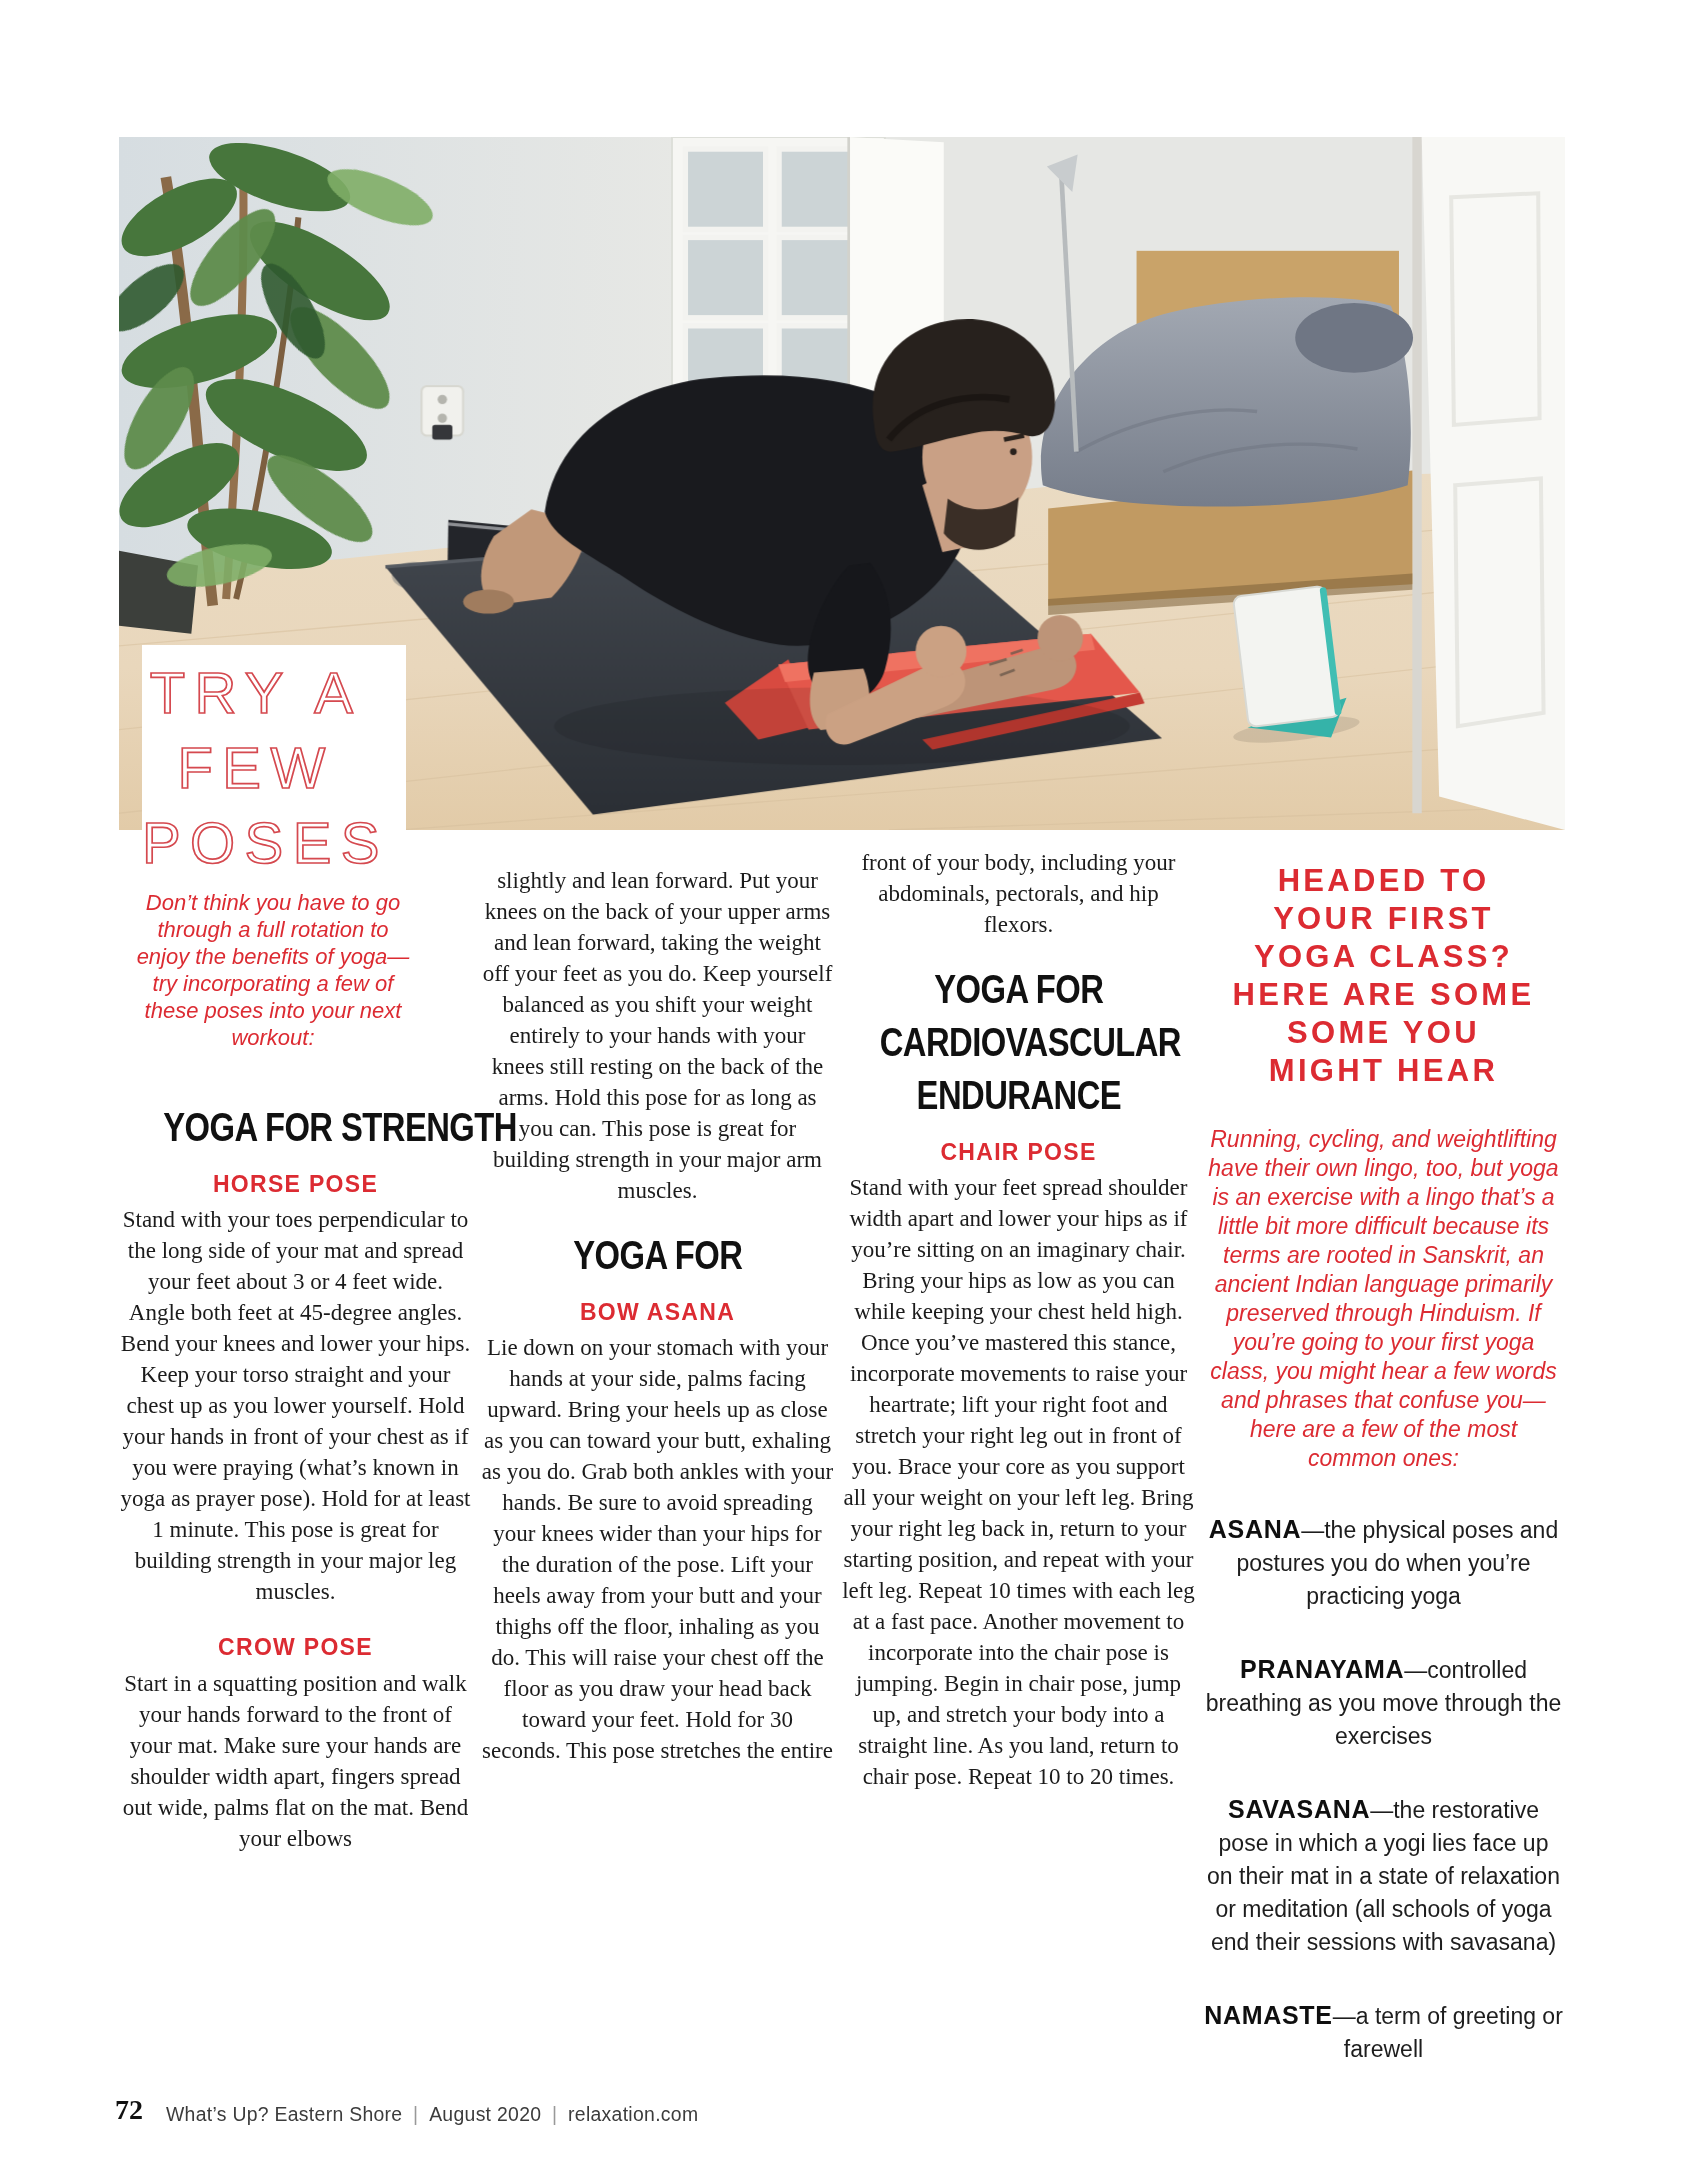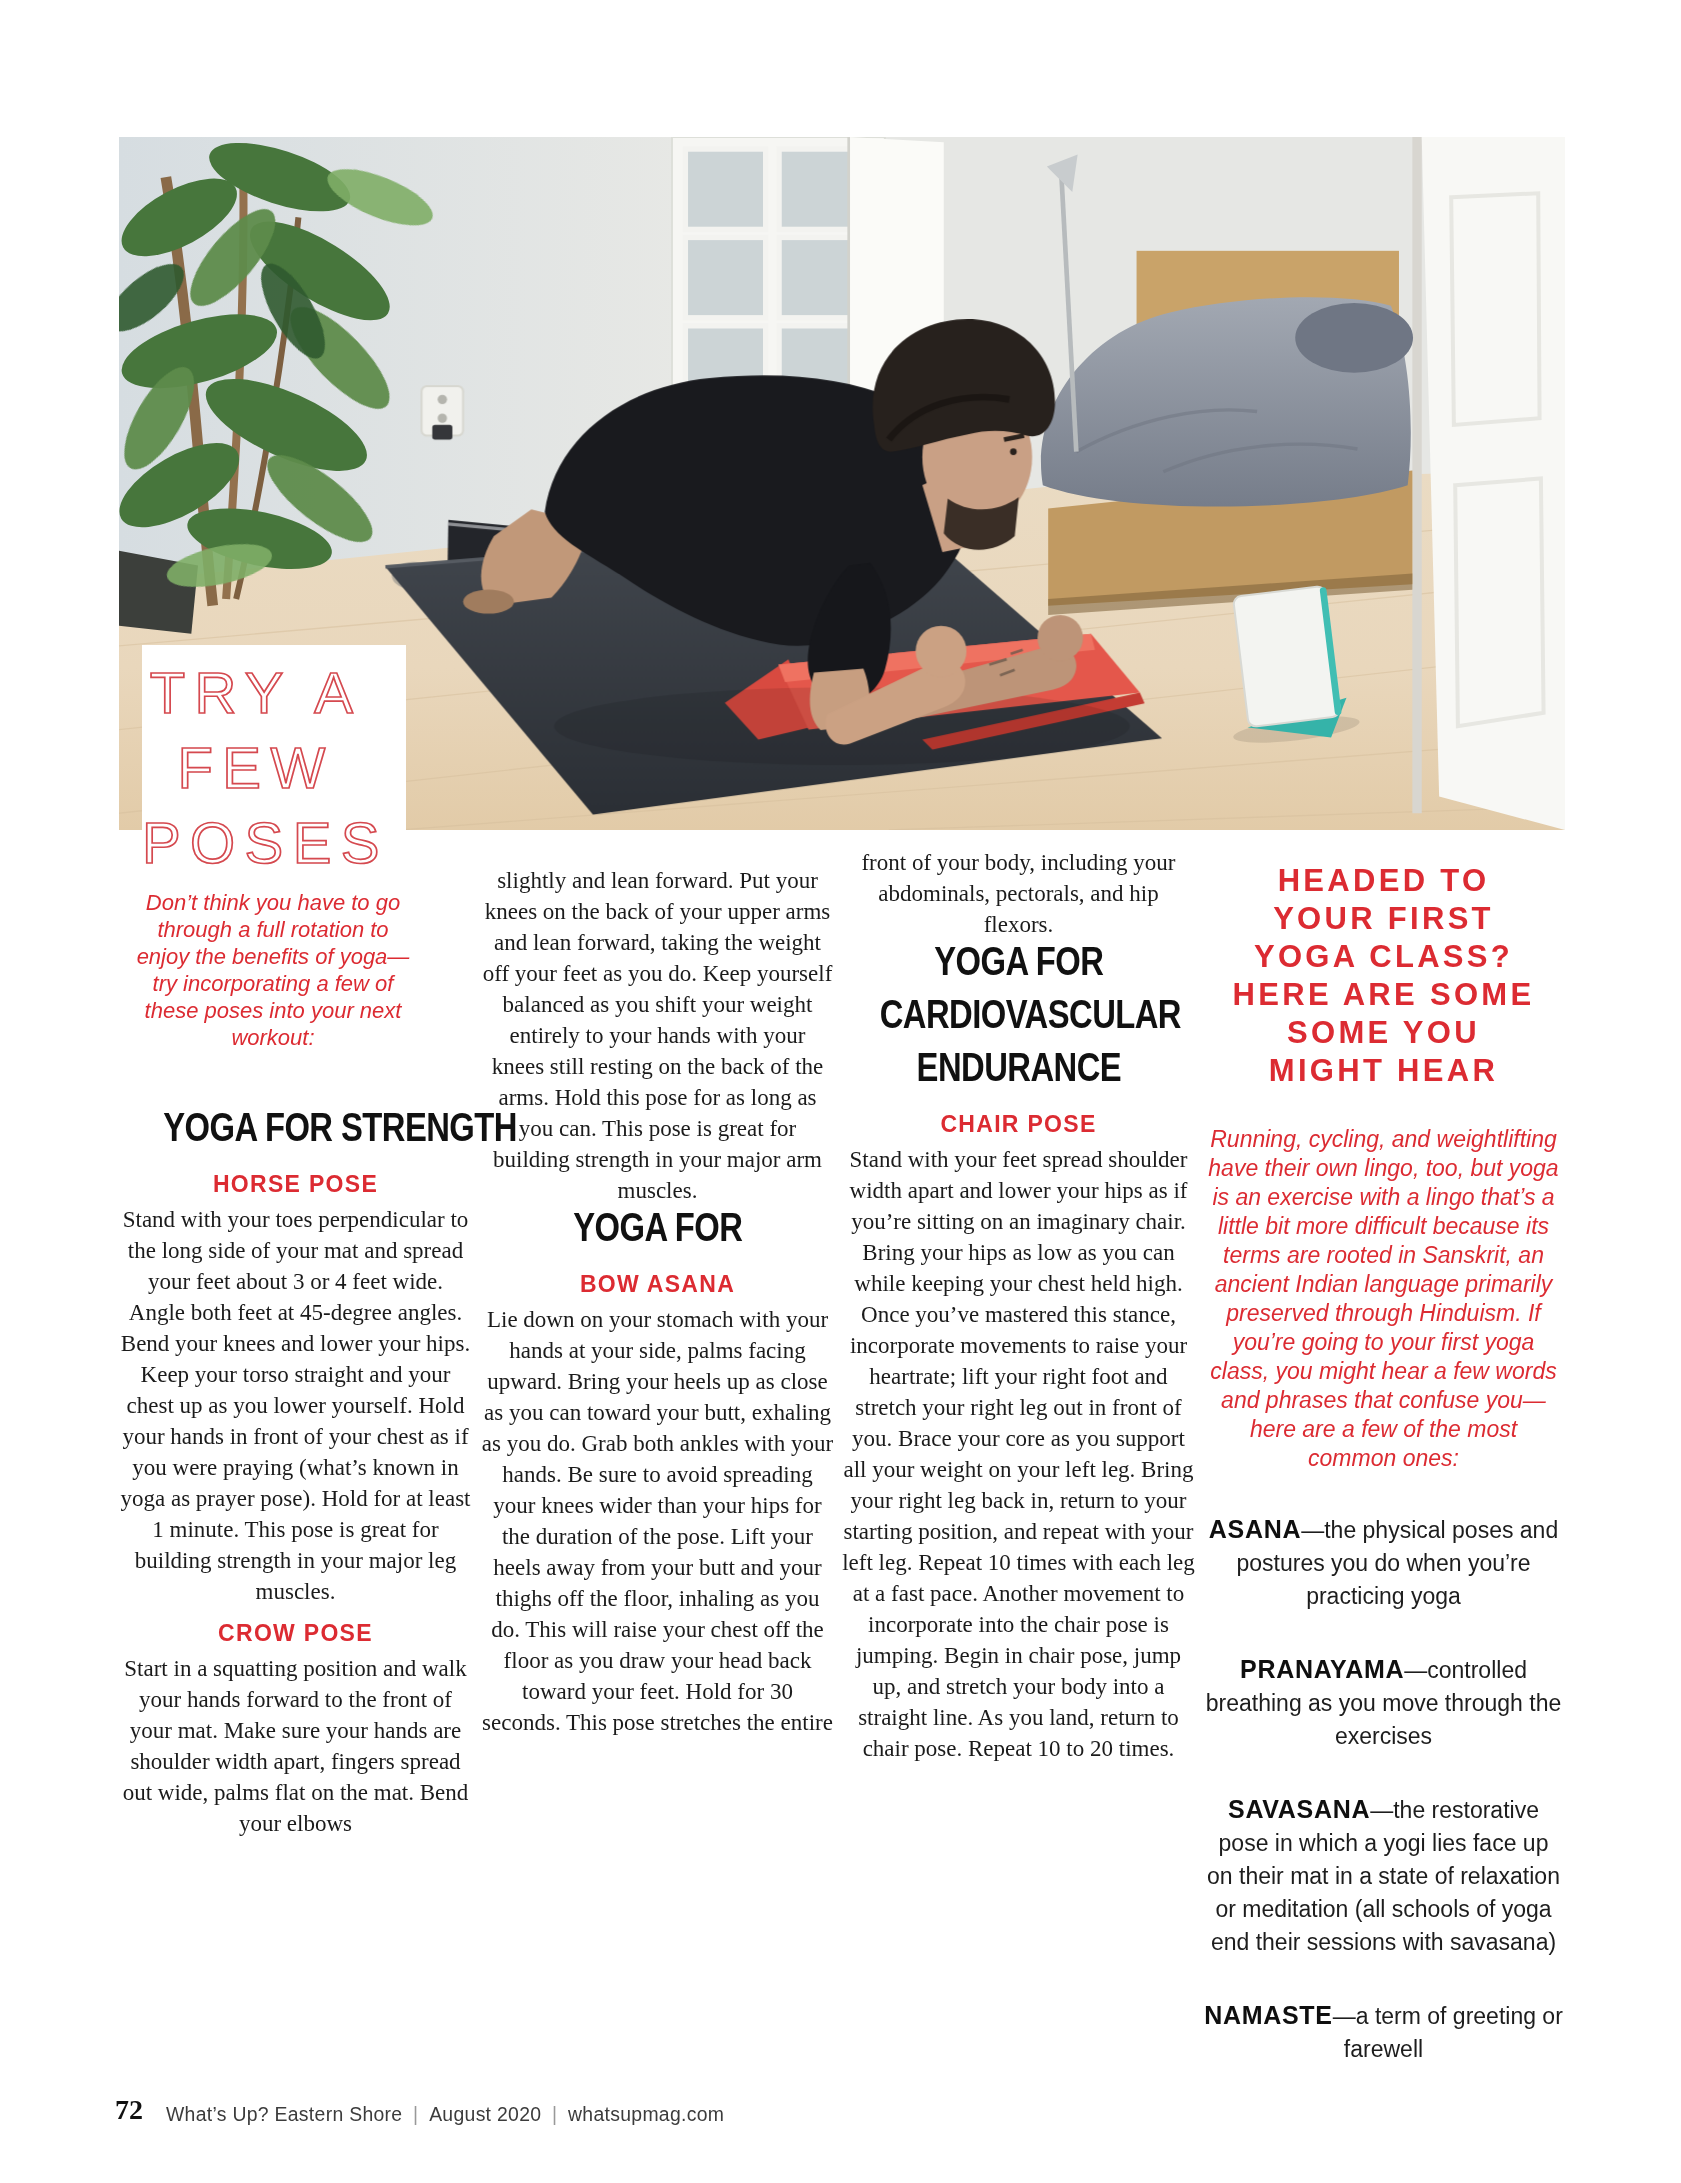--- a/index.html
+++ b/index.html
@@ -37,21 +37,21 @@
   }
   .pose-head {
     margin-top:13.4px; font-weight:700; font-size:23px; line-height:25.4px;
     letter-spacing:1.3px; color:#dc2b32;
   }
   .body-text {
     margin-top:6.7px; font-family:"Liberation Serif", serif;
     font-size:23px; line-height:31px; color:#1b1b1b;
   }
   .body-text.first { margin-top:0; }
-  .gap-above { }
+  .gap-above { margin-top:28px; }
   .side-head { color:#dc2b32; }
   .side-head .line { display:block; font-weight:800; font-size:31px; line-height:38px; letter-spacing:3.3px; }
   .side-intro {
     margin-top:35px; font-style:italic; font-size:23px; line-height:29px; color:#dc2b32;
   }
   .term-block { margin-top:40px; font-size:23px; line-height:33px; color:#1d1d1d; }
   .term-block b { font-weight:800; font-size:25px; color:#0f0f0f; letter-spacing:0.7px; }
   
   .footer { position:absolute; left:115px; top:2094px; z-index:3; display:flex; align-items:flex-end; }
   .page-num { font-family:"Liberation Serif", serif; font-weight:700; font-size:28px; color:#111; }
@@ -291,18 +291,18 @@
       <b>SAVASANA</b><span>—the restorative pose in which a yogi lies face up on their mat in a state of relaxation or meditation (all schools of yoga end their sessions with savasana)</span>
     </div>
     <div class="term-block">
       <b>NAMASTE</b><span>—a term of greeting or farewell</span>
     </div>
   </div>
 
   <div class="footer">
     <span class="page-num">72</span>
     <span class="folio">
-      <span>What’s Up? Eastern Shore</span><span class="sep">|</span><span>August 2020</span><span class="sep">|</span><span>whatsupmag.com</span>
+      <span>What’s Up? Eastern Shore</span><span class="sep">|</span><span>August 2020</span><span class="sep">|</span><span>relaxation.com</span>
     </span>
   </div>
 
 </div>
 
 
 </body></html>

